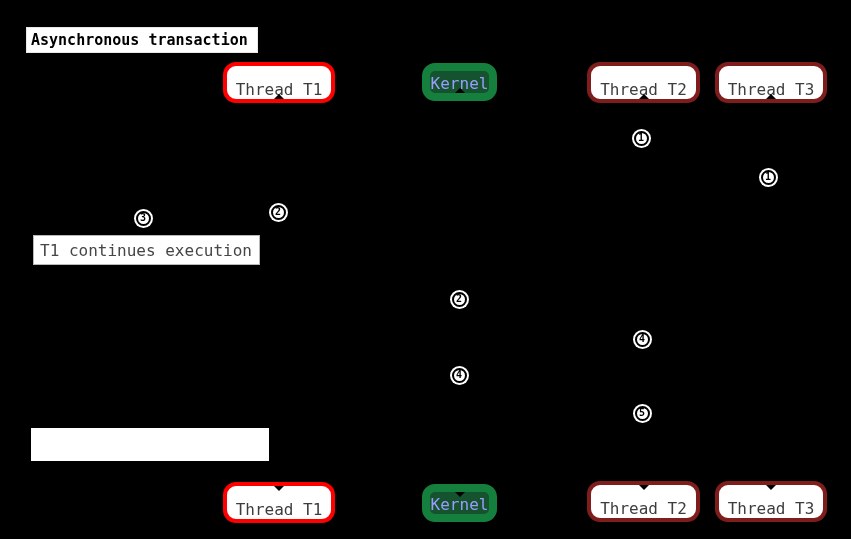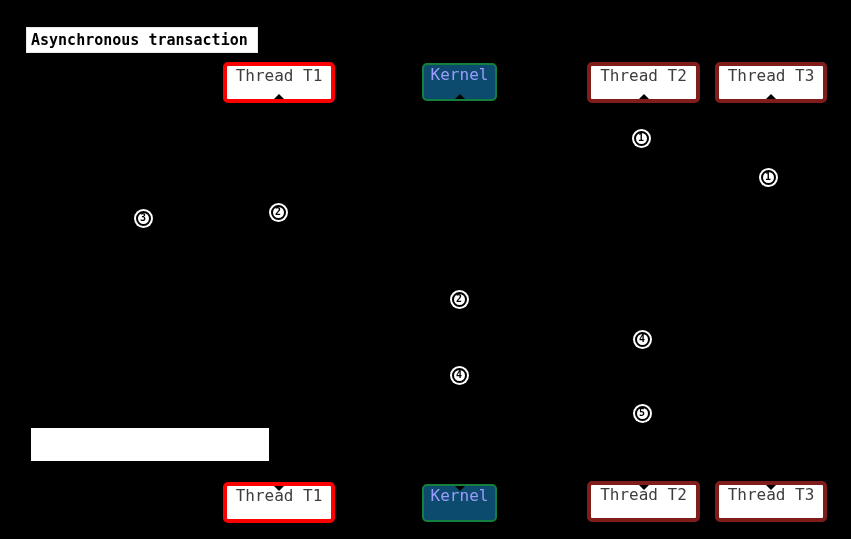--- a/index.html
+++ b/index.html
@@ -8,26 +8,26 @@
     font-family:"DejaVu Sans Mono","Liberation Mono",monospace;
   }
   .title-box{
     position:absolute;left:26px;top:27px;width:232px;height:26px;
     background:#fff;color:#000;font-weight:bold;font-size:15px;
     display:flex;align-items:center;padding-left:4px;box-sizing:border-box;
     border:1px solid #e8e8e8;
   }
   .actor{
     position:absolute;box-sizing:border-box;background:#fff;
-    display:flex;align-items:flex-start;justify-content:center;
-    font-size:16px;color:#3d3d3d;border-radius:5px;
+    display:flex;align-items:flex-end;justify-content:center;
+    font-size:16px;color:#3d3d3d;border-radius:13px;
   }
   .actor.red{border:4px solid #ff0000;}
   .actor.blue{border:4px solid #7f1d1d;}
-  .actor.kernel{background:#0c4a6e;border:2px solid #15803d;color:#9c9cff;}
+  .actor.kernel{background:#14532d;border:8px solid #15803d;color:#9c9cff;}
   .notch{position:absolute;width:0;height:0;left:50%;margin-left:-5px;
     border-left:5px solid transparent;border-right:5px solid transparent;}
   .notch.up{border-bottom:5px solid #000;bottom:0;}
   .notch.down{border-top:5px solid #000;top:0;}
   .note{
     position:absolute;left:33px;top:235px;width:227px;height:30px;
     box-sizing:border-box;background:#fff;border:1px solid #b9b9b9;
     color:#464646;font-size:16px;display:flex;align-items:center;padding-left:6px;
   }
   .blank-note{
@@ -60,20 +60,21 @@
   </div>
   <div class="actor blue" style="left:587px;top:62px;width:113px;height:41px;">
     <span>Thread T2</span>
     <span class="notch up"></span>
   </div>
   <div class="actor blue" style="left:715px;top:62px;width:112px;height:41px;">
     <span>Thread T3</span>
     <span class="notch up"></span>
   </div>
 
+  <div class="note">T1 continues execution</div>
   <div class="blank-note"></div>
 
   <div id="markers">
       <div class="badge" style="left: 631.5px; top: 128.5px;">
         <div class="badge-ring">1</div>
       </div>
       <div class="badge" style="left: 758.5px; top: 167.5px;">
         <div class="badge-ring">1</div>
       </div>
       <div class="badge" style="left: 268.5px; top: 202.5px;">

